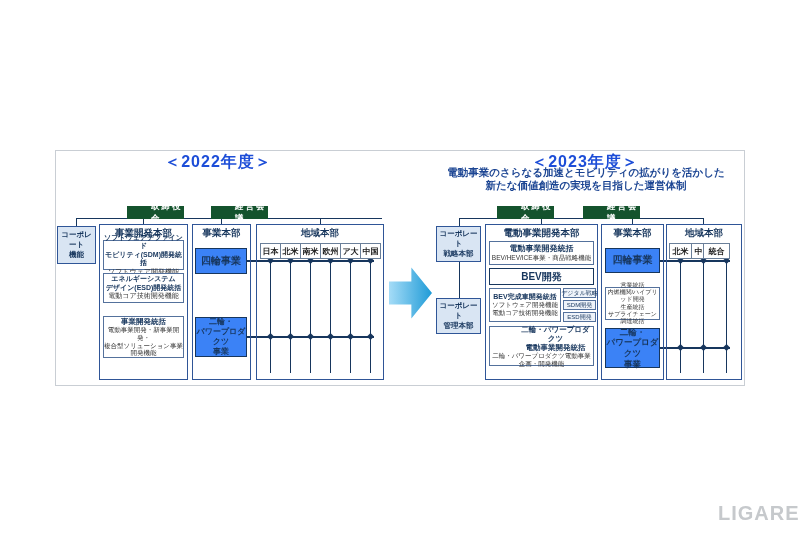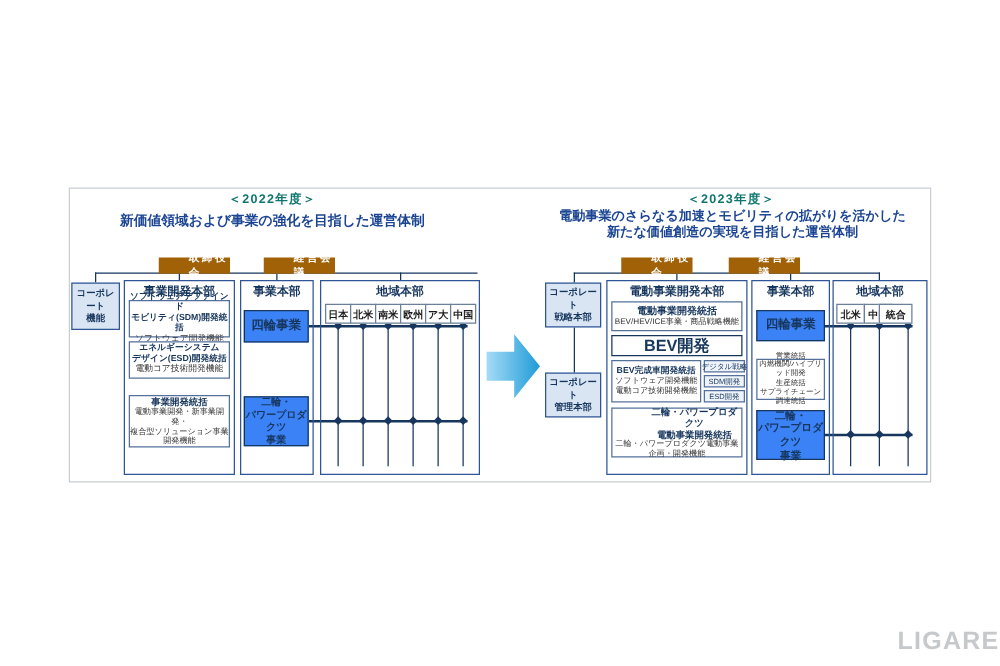--- a/index.html
+++ b/index.html
@@ -1,23 +1,23 @@
 <!DOCTYPE html>
 <html><head>
 <meta charset="utf-8">
 <style>
   * { margin:0; padding:0; box-sizing:border-box; }
   html,body { width:800px; height:533px; background:#ffffff; }
   body { font-family:"Liberation Sans","DejaVu Sans",sans-serif; }
   .canvas { position:relative; width:800px; height:533px; background:#fff; overflow:hidden; }
   .abs { position:absolute; }
   .frame { border:1px solid #c9ced4; }
-  .year { font-size:10px; font-weight:bold; color:#0f766e; text-align:center; letter-spacing:1px; }
+  .year { font-size:16px; font-weight:bold; color:#1d4ed8; text-align:center; letter-spacing:1px; }
   .subtitle { font-size:10.5px; font-weight:bold; color:#1c4593; text-align:center; }
-  .pill { background:#a16207; color:#fff; font-size:8.5px; font-weight:bold; display:flex; align-items:center; justify-content:center; letter-spacing:2px;padding-left:24px; }
+  .pill { background:#14532d; color:#fff; font-size:8.5px; font-weight:bold; display:flex; align-items:center; justify-content:center; letter-spacing:2px;padding-left:24px; }
   .colframe { border:1.2px solid #2f5597; }
   .coltitle { font-size:9.5px; font-weight:bold; color:#17365d; text-align:center; }
   .corpbox { background:#d9e5f3; border:1px solid #2f5597; color:#17365d; font-weight:bold; font-size:7.5px; text-align:center; display:flex; align-items:center; justify-content:center; white-space:pre-line; line-height:1.3; }
   .ibox { background:#fff; border:1px solid #54719c; text-align:center; white-space:pre-line; display:flex; flex-direction:column; align-items:center; justify-content:center; line-height:1.2; }
   .ibox .b { font-weight:bold; color:#17365d; }
   .ibox .n { color:#333; }
   .bigbox { background:#3b82f6; border:1.5px solid #17365d; color:#17365d; font-weight:bold; text-align:center; display:flex; align-items:center; justify-content:center; white-space:pre-line; line-height:1.25; }
   .cell { background:#fff; border:1px solid #6a7f99; font-size:8px; font-weight:bold; color:#1a1a1a; text-align:center; display:flex; align-items:center; justify-content:center;font-family:Liberation Mono, monospace; }
   .hline { background:#17365d; height:1.5px; }
   .vline { background:#17365d; width:1px; }
@@ -28,21 +28,20 @@
   .watermark { font-size:20px; font-weight:bold; color:#c6c9cc; letter-spacing:1px; }
 </style>
 </head>
 <body>
 
 <div class="canvas">
 
   <div class="frame abs" style="left:55px;top:150px;width:690px;height:236px;"></div>
 
   <div class="year abs" style="left:118px;top:152px;width:200px;">＜2022年度＞</div>
-  <div class="subtitle abs" style="left:58px;top:169px;width:320px;font-size:11px;">新価値領域および事業の強化を目指した運営体制</div>
 
   <div class="hline abs" style="left:76px;top:218px;width:306px;height:1px;"></div>
   <div class="drop abs" style="left:76px;top:218px;height:8px;"></div>
   <div class="drop abs" style="left:143px;top:218px;height:6px;"></div>
   <div class="drop abs" style="left:221px;top:218px;height:6px;"></div>
   <div class="drop abs" style="left:320px;top:218px;height:6px;"></div>
   <div class="pill abs" style="left:127px;top:206px;width:57px;height:13px;">取締役会</div>
   <div class="pill abs" style="left:211px;top:206px;width:57px;height:13px;">経営会議</div>
 
   <div class="corpbox abs" style="left:57px;top:226px;width:39px;height:38px;">コーポレート
@@ -122,21 +121,21 @@
   <div class="corpbox abs" style="left:436px;top:298px;width:45px;height:36px;">コーポレート
 管理本部</div>
 
   <div class="colframe abs" style="left:485px;top:224px;width:113px;height:156px;"></div>
   <div class="coltitle abs" style="left:485px;top:227px;width:113px;">電動事業開発本部</div>
   <div class="ibox abs" style="left:489px;top:241px;width:105px;height:24px;">
     <span class="b" style="font-size:8px;">電動事業開発統括</span>
     <span class="n" style="font-size:6.5px;">BEV/HEV/ICE事業・商品戦略機能</span>
   </div>
   <div class="ibox abs" style="left:489px;top:268px;width:105px;height:17px;border-width:1.3px;border-color:#17365d;">
-    <span class="b" style="font-size:13px;">BEV開発</span>
+    <span class="b" style="font-size:10px;">BEV開発</span>
   </div>
   <div class="ibox abs" style="left:489px;top:288px;width:72px;height:34px;">
     <span class="b" style="font-size:7px;">BEV完成車開発統括</span>
     <span class="n" style="font-size:6.5px;">ソフトウェア開発機能
 電動コア技術開発機能</span>
   </div>
   <div class="tag abs" style="left:563px;top:288px;width:33px;height:10px;">デジタル戦略</div>
   <div class="tag abs" style="left:563px;top:300px;width:33px;height:10px;">SDM開発</div>
   <div class="tag abs" style="left:563px;top:312px;width:33px;height:10px;">ESD開発</div>
   <div class="ibox abs" style="left:489px;top:326px;width:105px;height:40px;">

